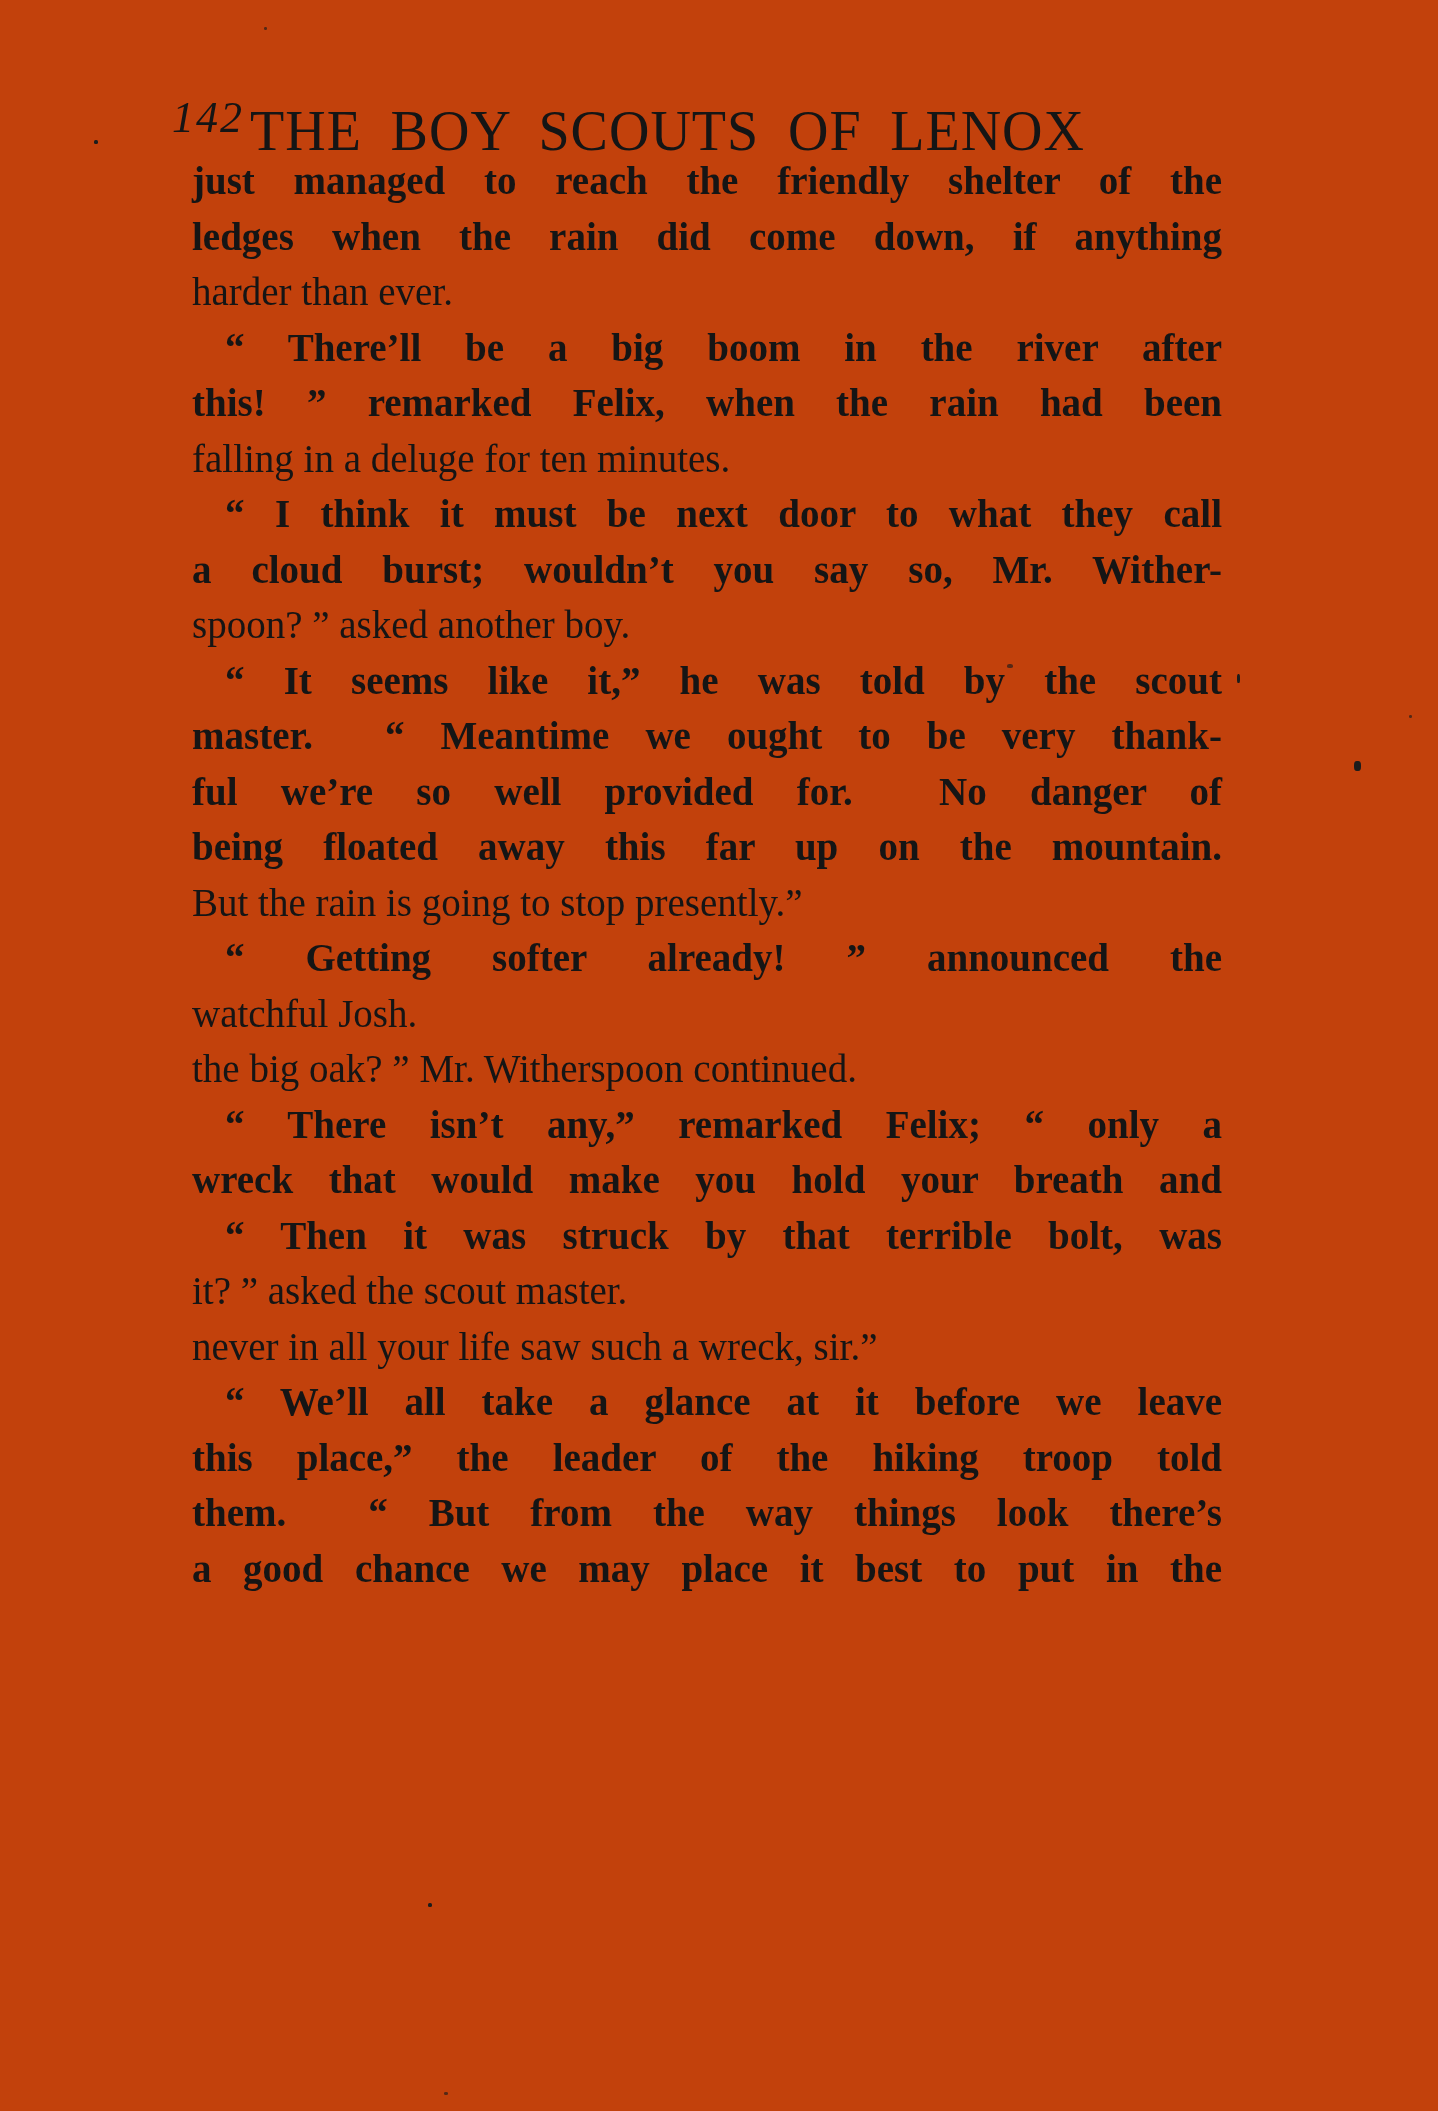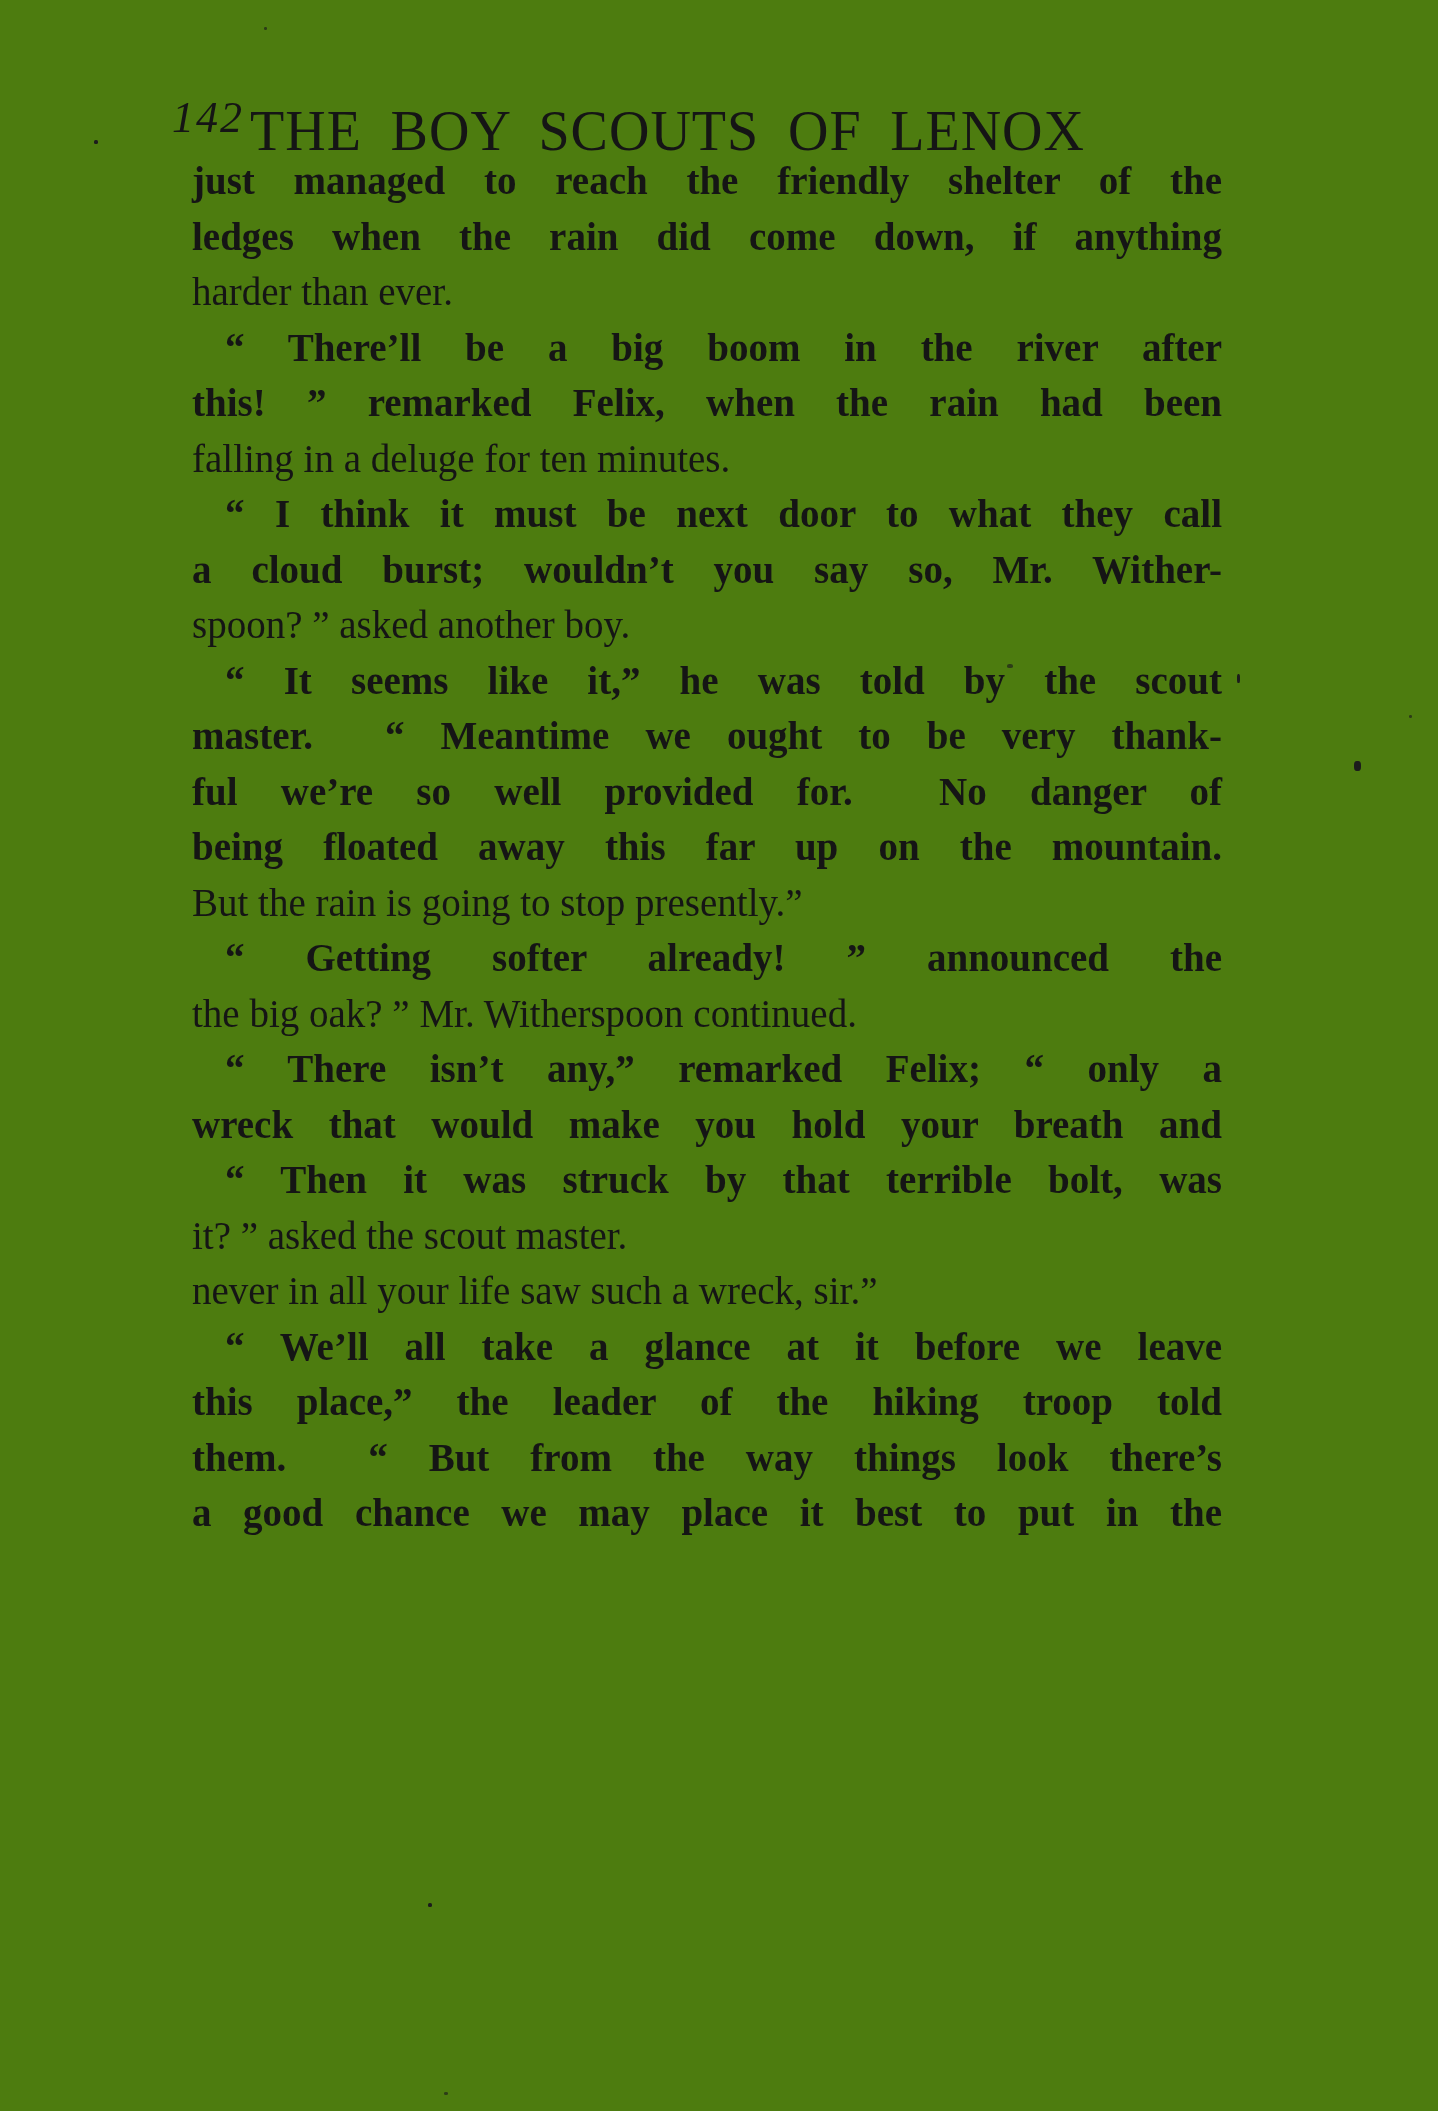--- a/index.html
+++ b/index.html
@@ -5,21 +5,21 @@
   html, body {
     margin: 0;
     padding: 0;
     background: #e8e8e8;
   }
   .page {
     position: relative;
     width: 1438px;
     height: 2111px;
     margin: 0 auto;
-    background: #4d7c0f;
+    background: #c2410c;
     color: #151515;
     font-family: "Liberation Serif", "DejaVu Serif", serif;
     overflow: hidden;
   }
   .header {
     position: absolute;
     top: 90px;
     left: 172px;
     width: 913px;
     height: 56px;
@@ -110,20 +110,21 @@
     <div class="paragraph">
       <div class="line j ind">“ It seems like it,” he was told by the scout</div>
       <div class="line j">master.&nbsp; “ Meantime we ought to be very thank-</div>
       <div class="line j">ful we’re so well provided for.&nbsp; No danger of</div>
       <div class="line j">being floated away this far up on the mountain.</div>
       <div class="line">But the rain is going to stop presently.”</div>
     </div>
 
     <div class="paragraph">
       <div class="line j ind">“ Getting softer already! ” announced the</div>
+      <div class="line">watchful Josh.</div>
     </div>
 
     <div class="paragraph">
       <div class="line">the big oak? ” Mr. Witherspoon continued.</div>
     </div>
 
     <div class="paragraph">
       <div class="line j ind">“ There isn’t any,” remarked Felix; “ only a</div>
       <div class="line j">wreck that would make you hold your breath and</div>
     </div>

